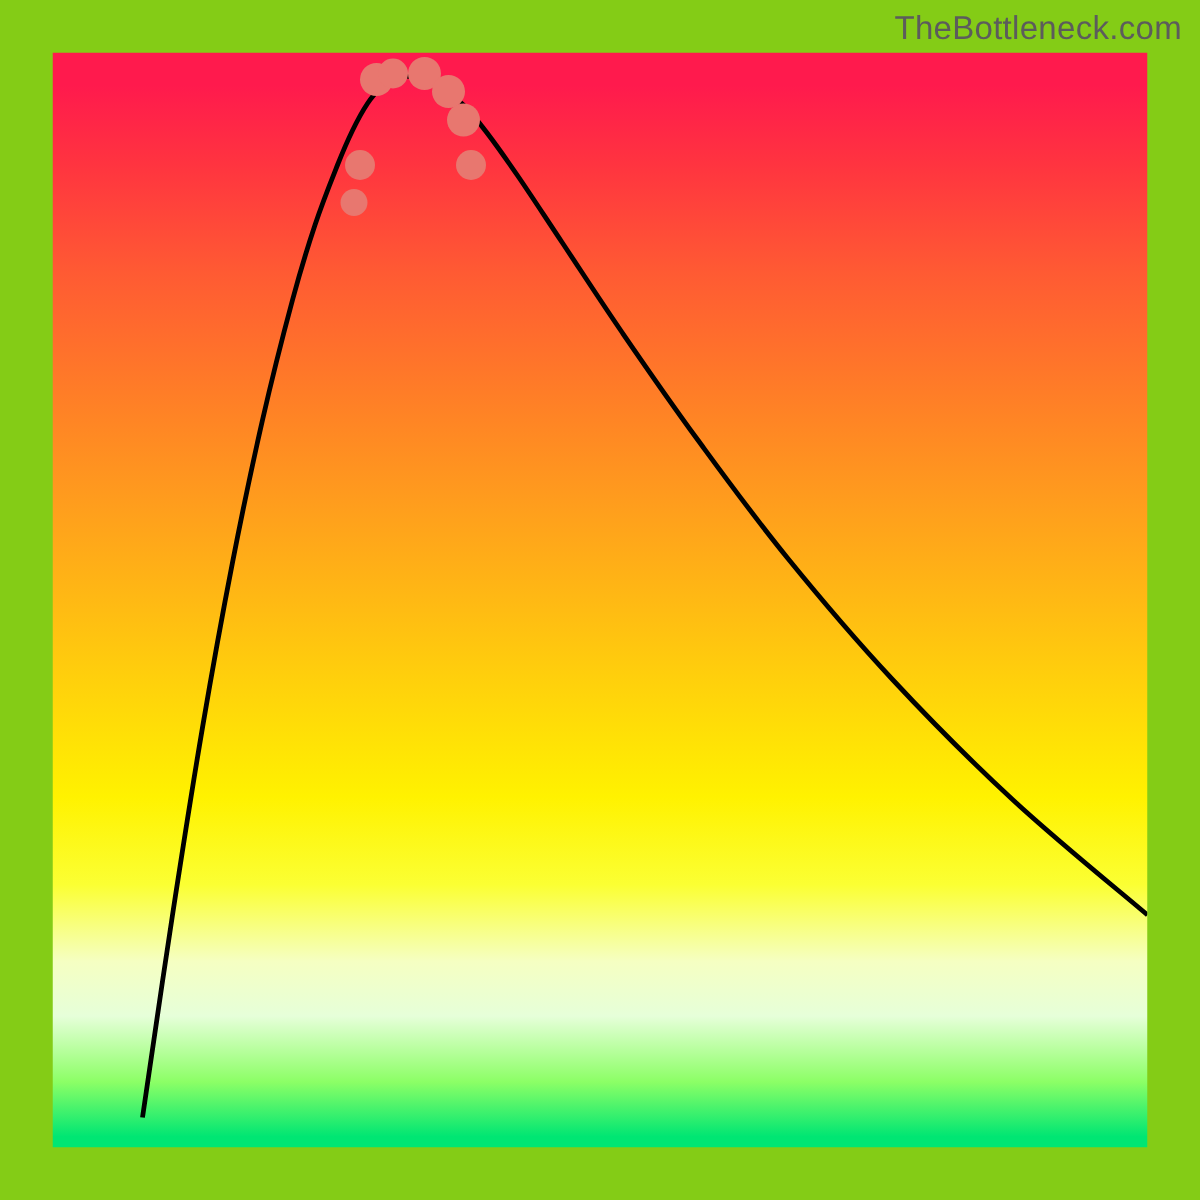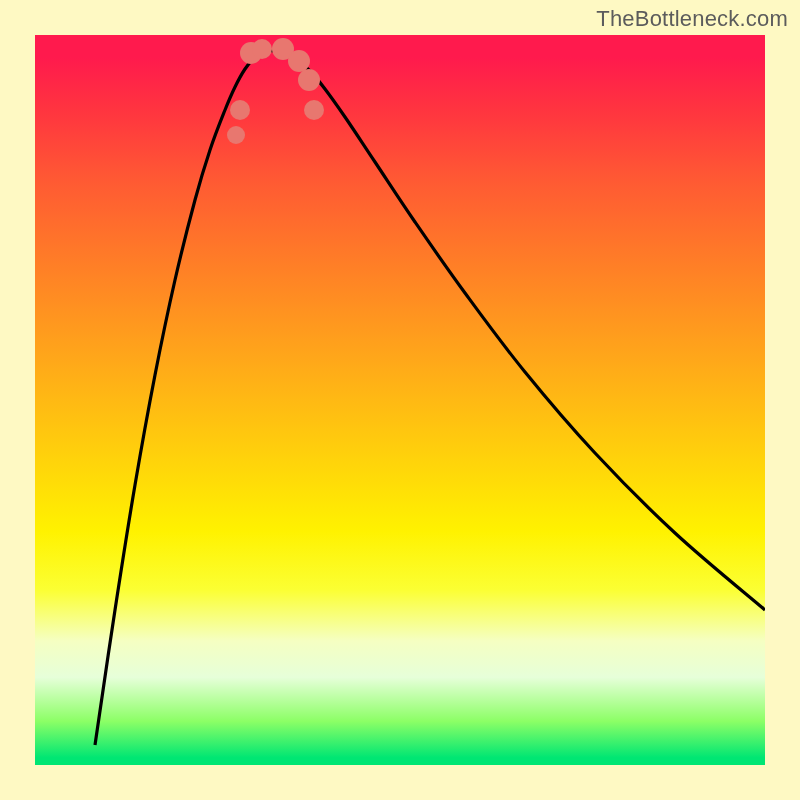--- a/index.html
+++ b/index.html
@@ -10,21 +10,21 @@
     background: #000;
     overflow: hidden;
     font-family: Arial, Helvetica, sans-serif;
   }
   .frame {
     position: absolute;
     left: 0;
     top: 0;
     width: 800px;
     height: 800px;
-    background: #fef9c3;
+    background: #84cc16;
   }
   .plot {
     position: absolute;
     left: 35px;
     top: 35px;
     width: 730px;
     height: 730px;
     overflow: hidden;
   }
   .gradient {

